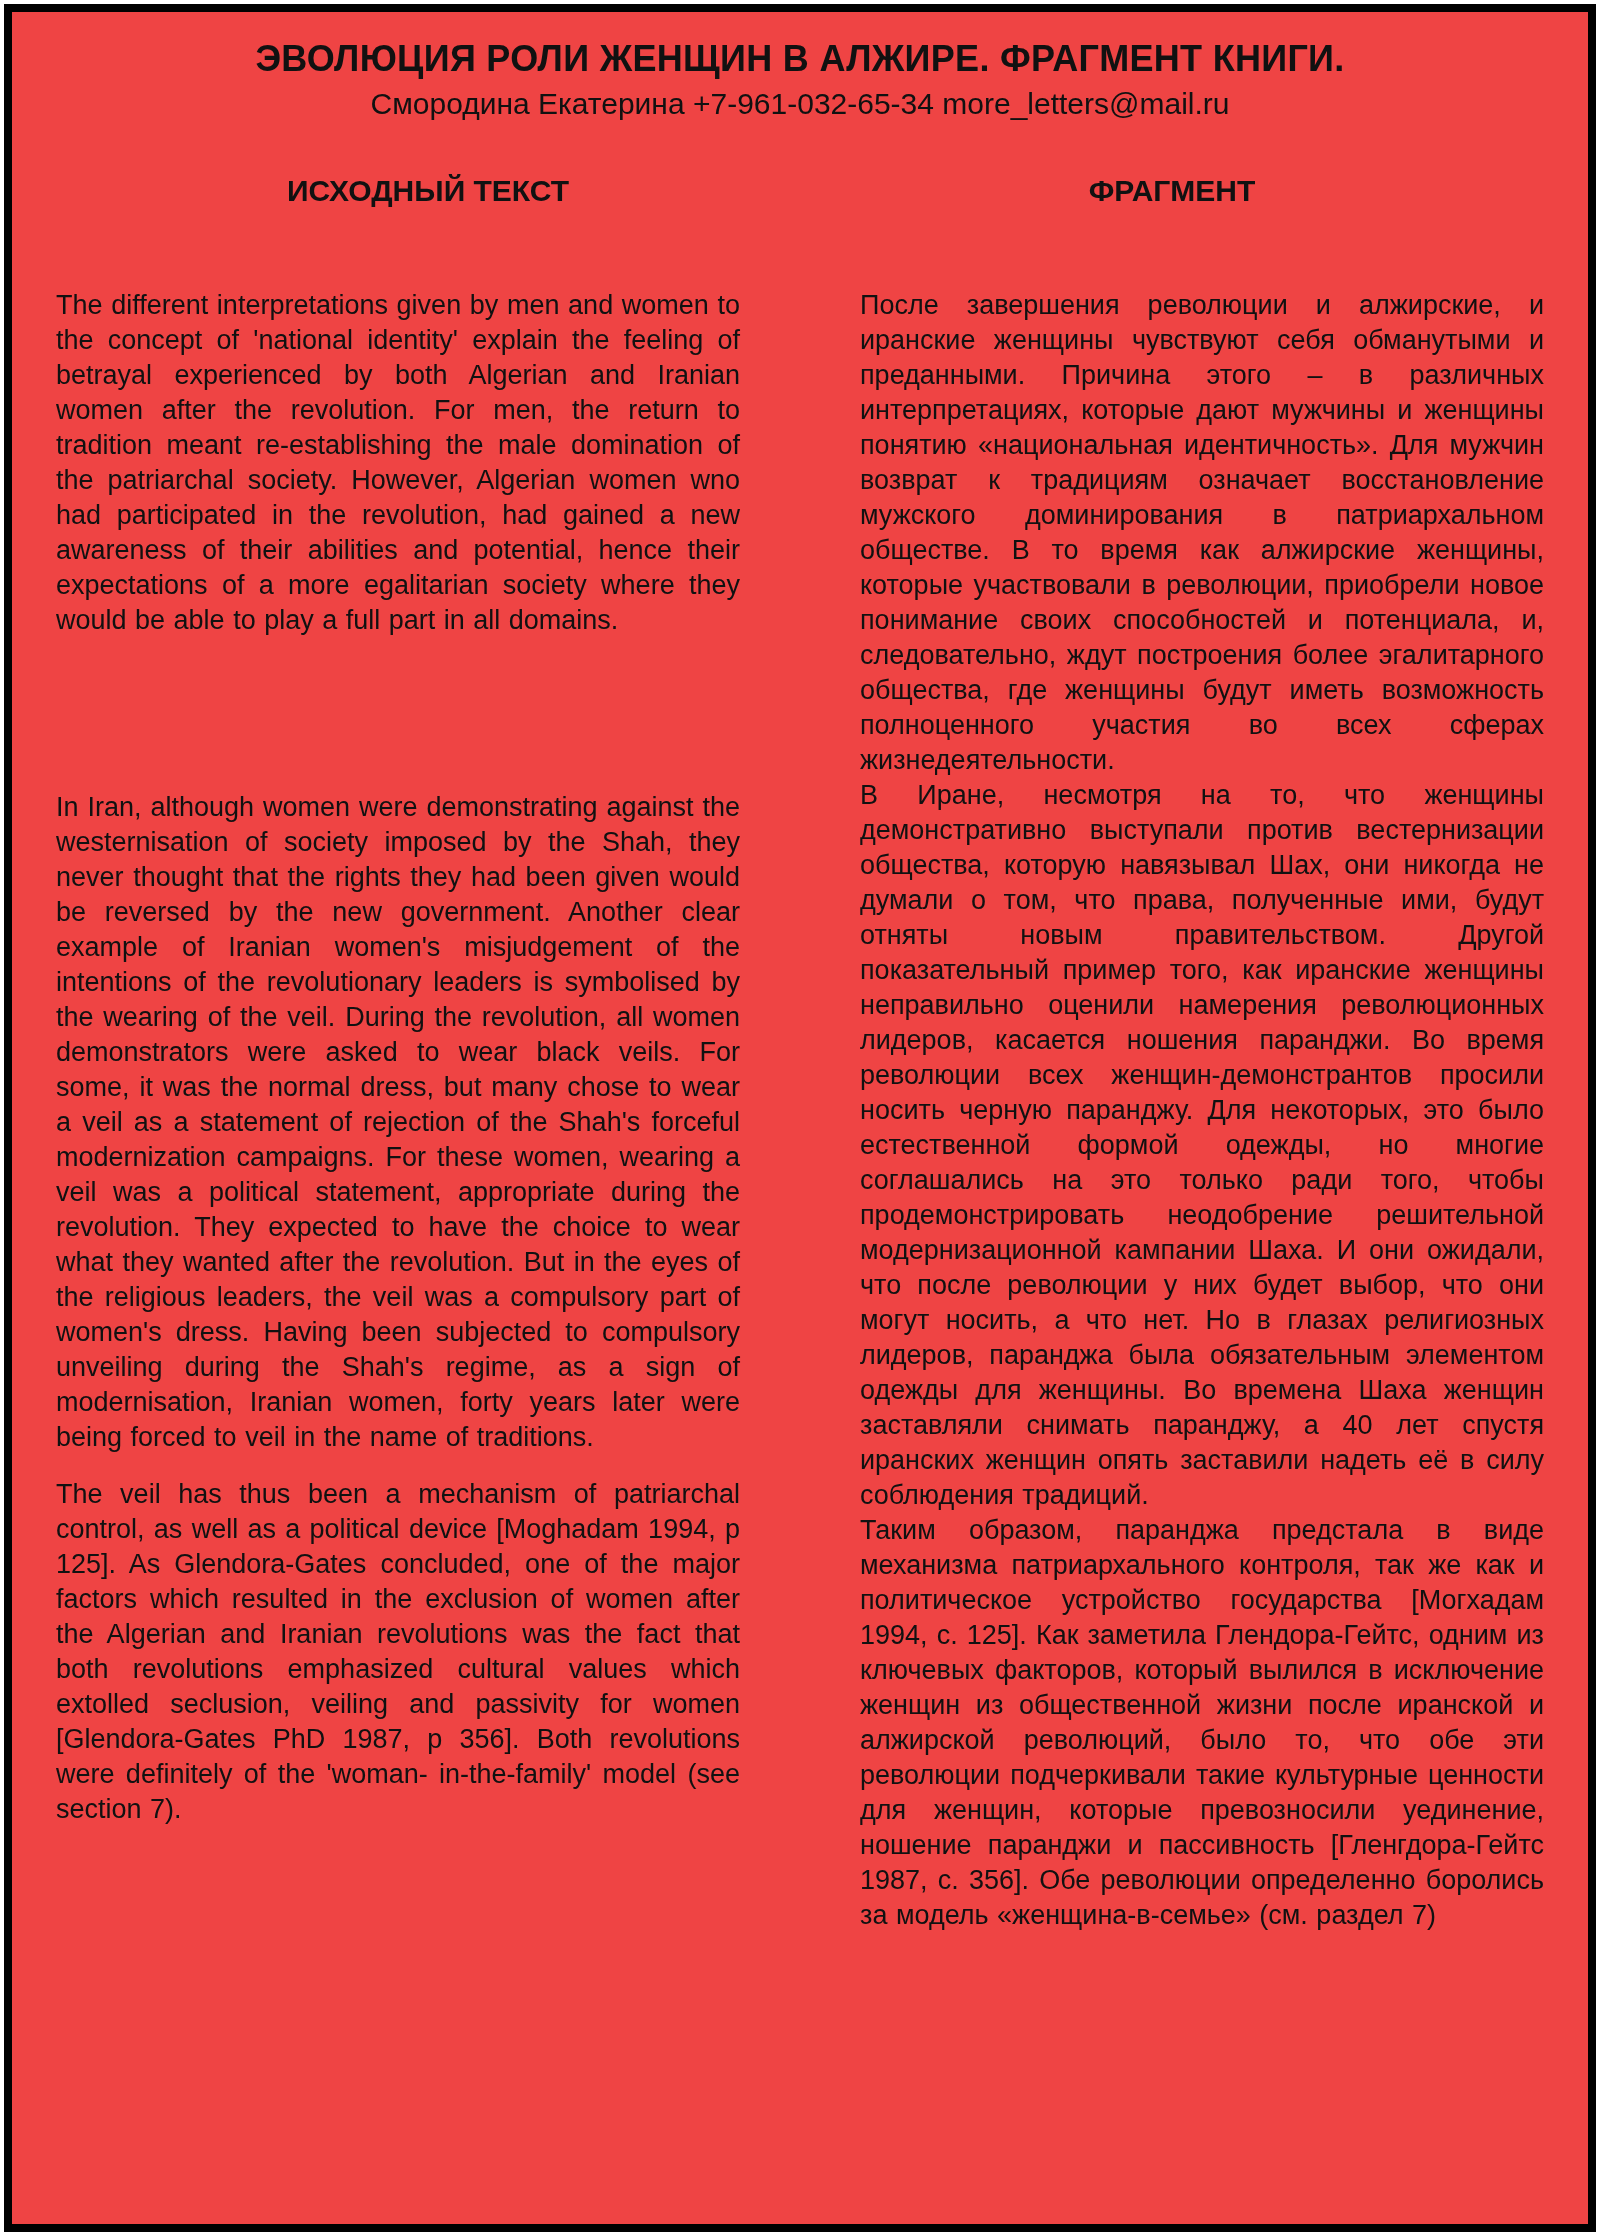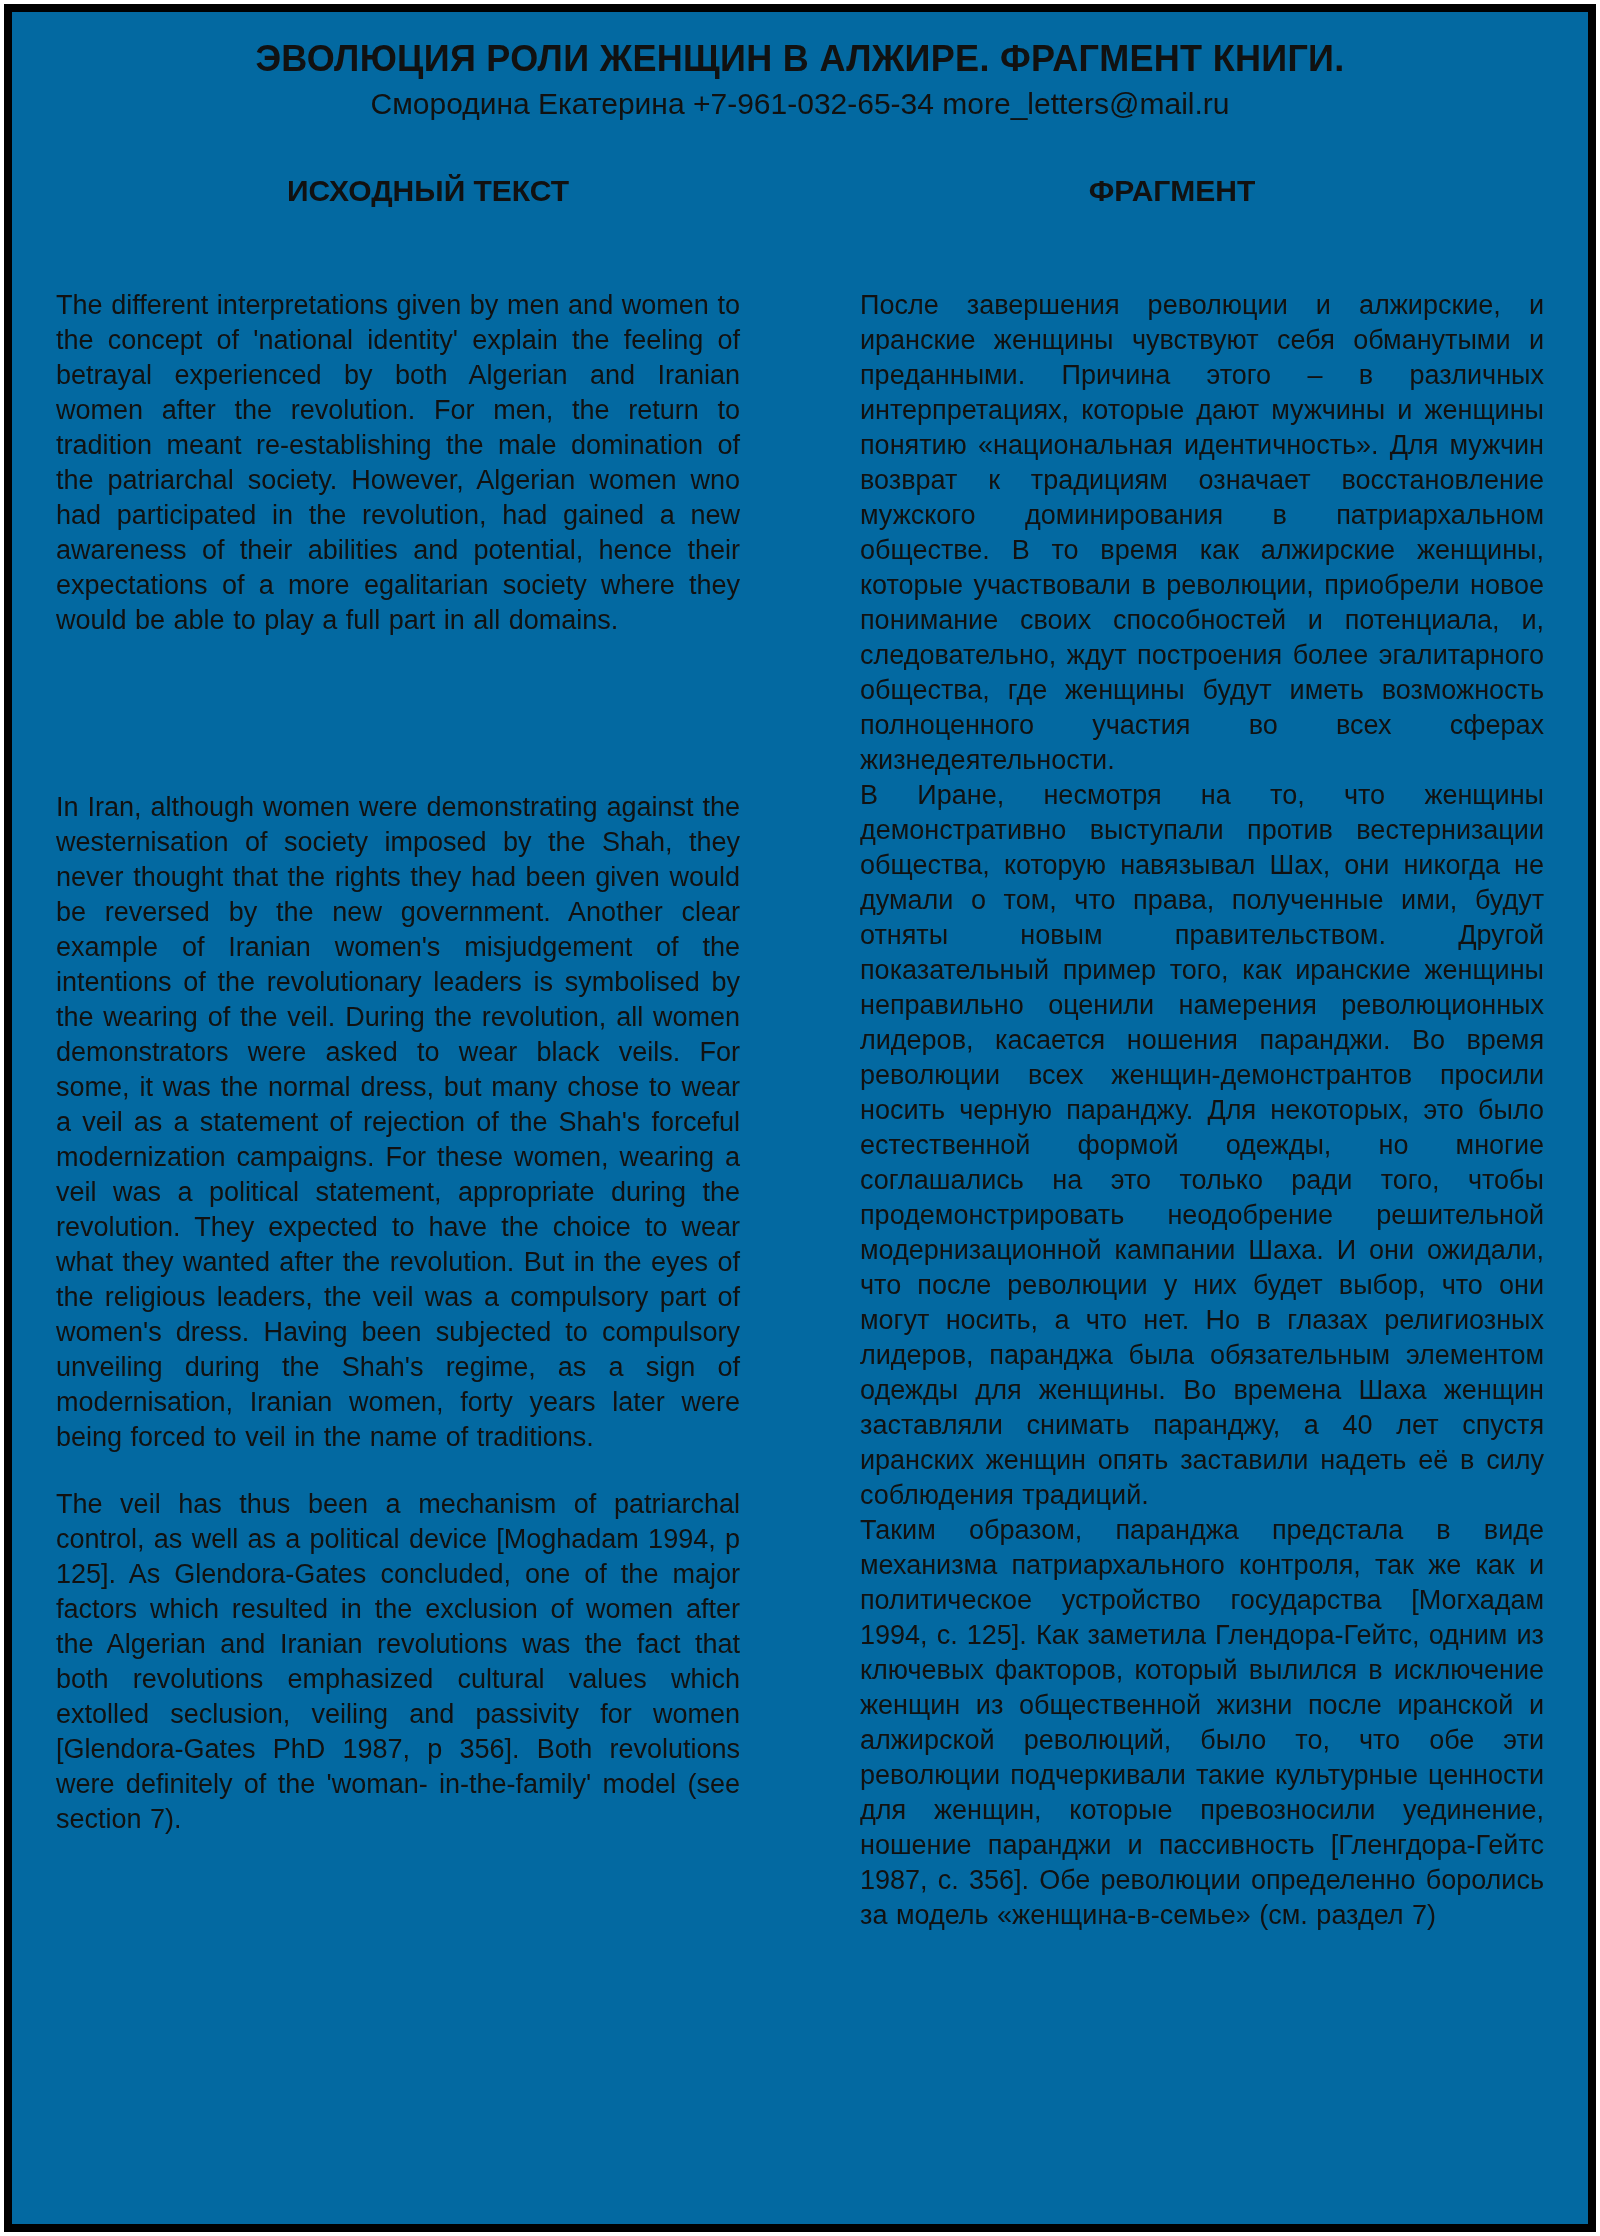--- a/index.html
+++ b/index.html
@@ -13,21 +13,21 @@
     font-family: "Liberation Sans", "DejaVu Sans", sans-serif;
     color: #111111;
     position: relative;
   }
   .page {
     box-sizing: border-box;
     width: 1592px;
     height: 2228px;
     margin: 4px;
     border: 8px solid #000000;
-    background: #0369a1;
+    background: #ef4444;
     padding: 26px 44px 18px 44px;
     overflow: hidden;
   }
   .doc-header {
     text-align: center;
   }
   .doc-title {
     font-size: 36px;
     line-height: 1.15;
     font-weight: bold;
@@ -62,21 +62,21 @@
     min-width: 0;
   }
   .para {
     margin: 0;
     font-size: 27px;
     line-height: 35px;
     text-align: justify;
     word-spacing: 1px;
   }
   .para.gap-large { margin-bottom: 152px; }
-  .para.gap-small { margin-bottom: 32px; }
+  .para.gap-small { margin-bottom: 22px; }
 </style>
 </head>
 <body>
 
 <div class="page">
 
   <header class="doc-header">
     <h1 class="doc-title">ЭВОЛЮЦИЯ РОЛИ ЖЕНЩИН В АЛЖИРЕ. ФРАГМЕНТ КНИГИ.</h1>
     <p class="doc-subtitle">Смородина Екатерина +7-961-032-65-34 more_letters@mail.ru</p>
   </header>

